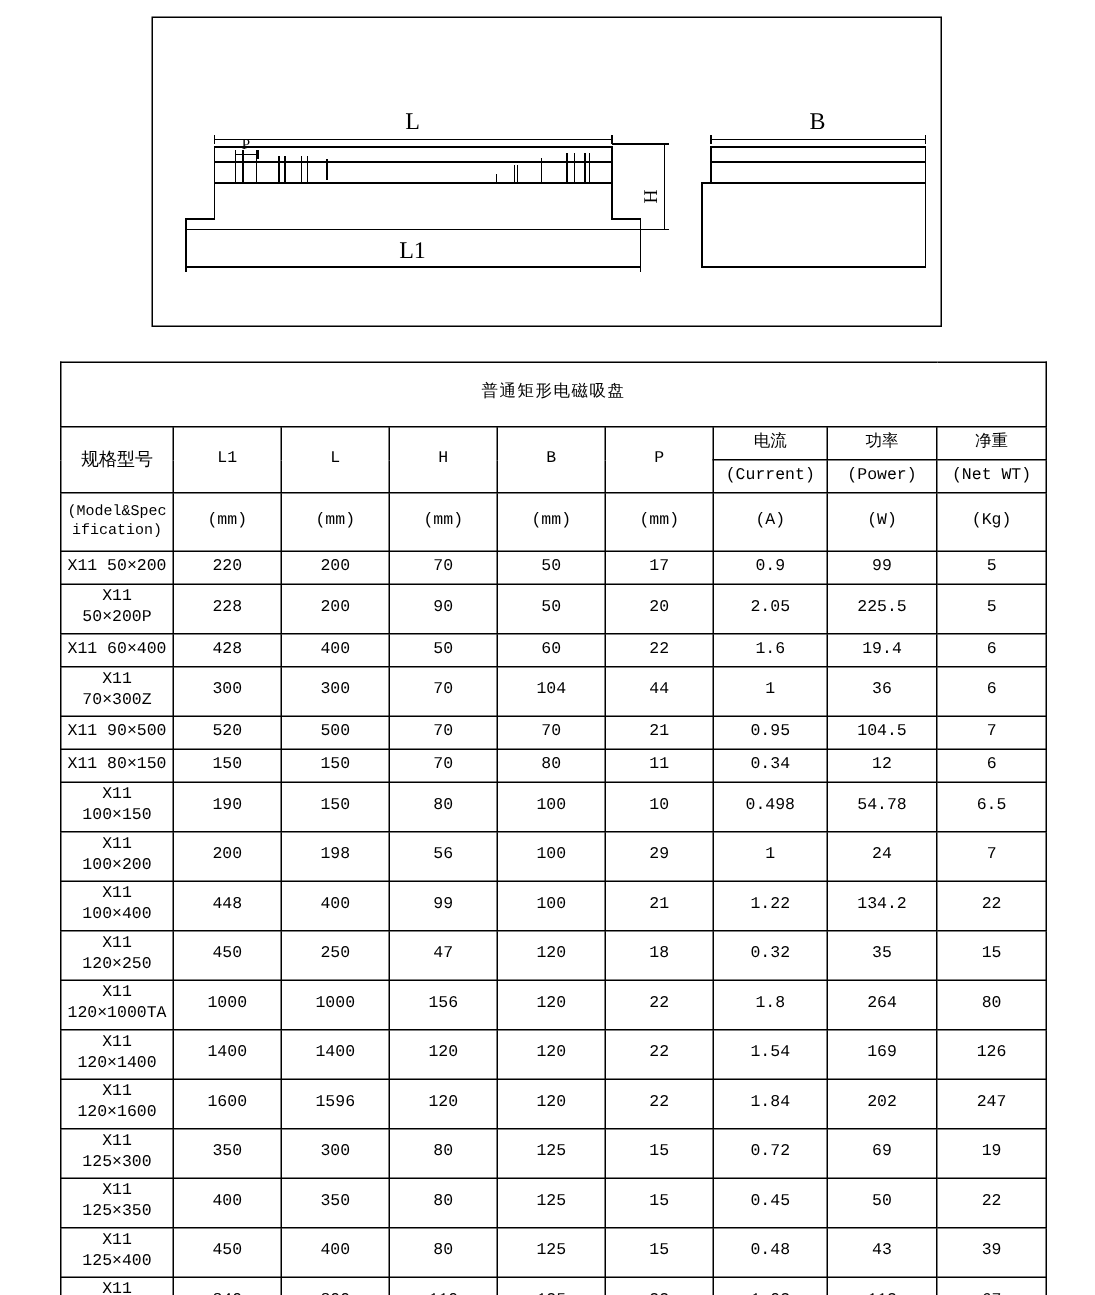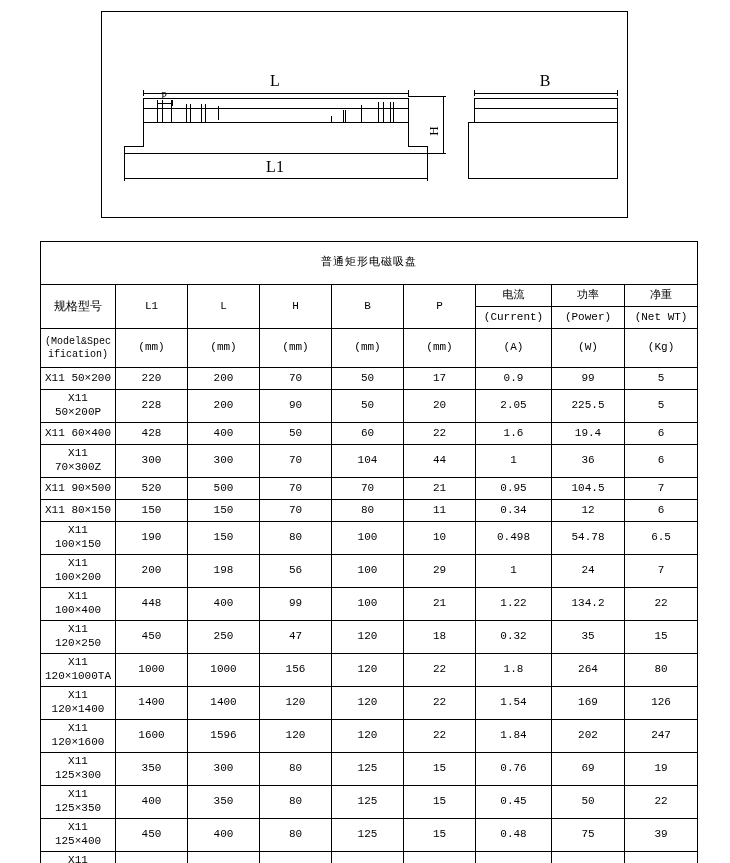--- a/index.html
+++ b/index.html
@@ -396,21 +396,21 @@
           <td>247</td>
         </tr>
         <tr class="data-row two-line">
           <td class="model">X11
 125×300</td>
           <td>350</td>
           <td>300</td>
           <td>80</td>
           <td>125</td>
           <td>15</td>
-          <td>0.76</td>
+          <td>0.72</td>
           <td>69</td>
           <td>19</td>
         </tr>
         <tr class="data-row two-line">
           <td class="model">X11
 125×350</td>
           <td>400</td>
           <td>350</td>
           <td>80</td>
           <td>125</td>
@@ -421,21 +421,21 @@
         </tr>
         <tr class="data-row two-line">
           <td class="model">X11
 125×400</td>
           <td>450</td>
           <td>400</td>
           <td>80</td>
           <td>125</td>
           <td>15</td>
           <td>0.48</td>
-          <td>75</td>
+          <td>43</td>
           <td>39</td>
         </tr>
         <tr class="data-row two-line">
           <td class="model">X11
 125×800</td>
           <td>840</td>
           <td>800</td>
           <td>110</td>
           <td>125</td>
           <td>22</td>

